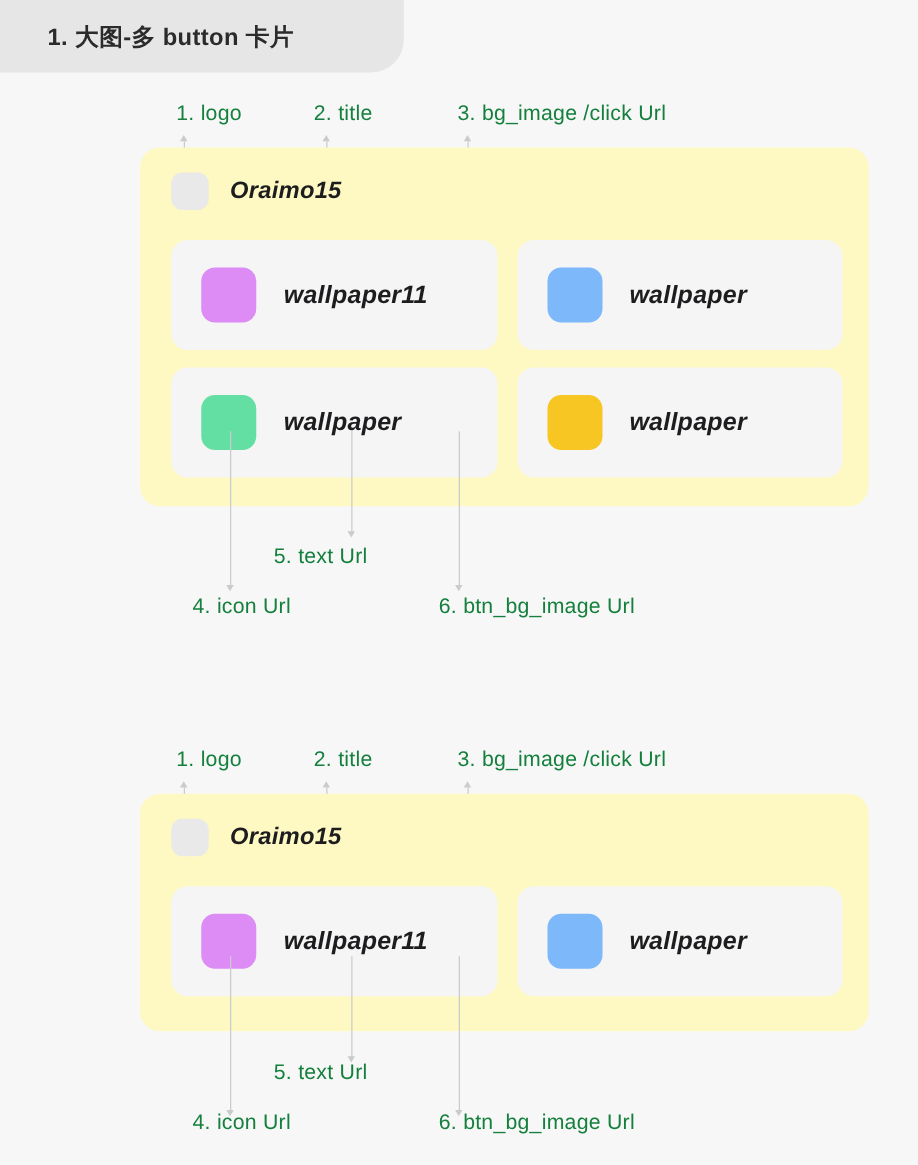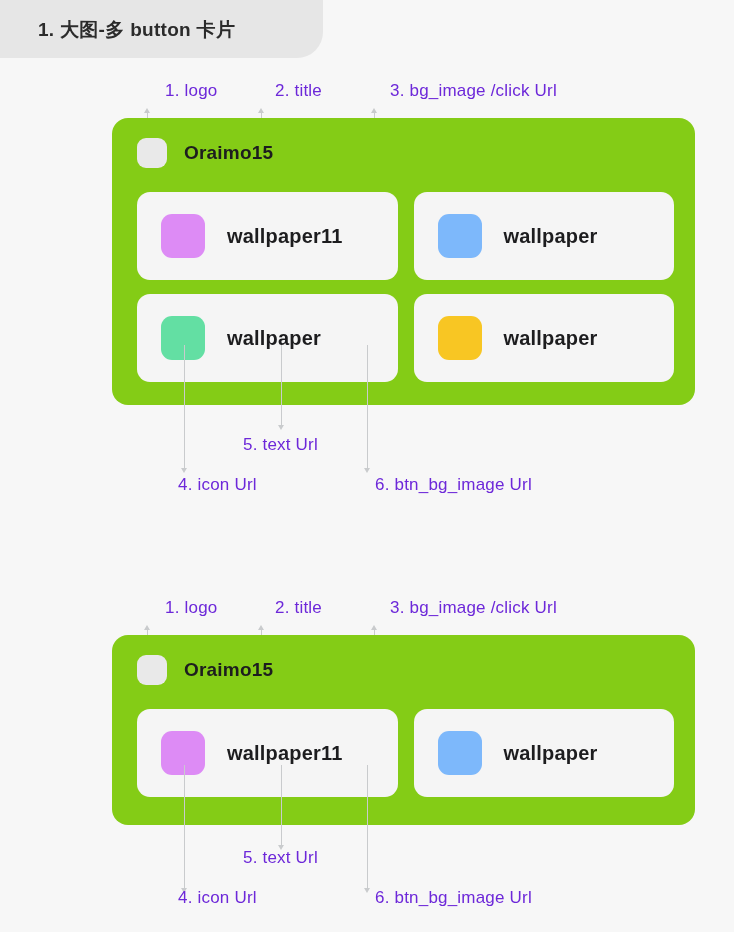--- a/index.html
+++ b/index.html
@@ -34,24 +34,23 @@
     font-weight: bold;
     color: #2b2b2b;
     letter-spacing: 0.3px;
     white-space: nowrap;
   }
 
   
   .anno {
     position: absolute;
     font-size: 17px;
-    color: #6d28d9;
+    color: #15803d;
     white-space: nowrap;
     letter-spacing: 0.2px;
-    margin-left: 24px;
   }
 
   
   .leader {
     position: absolute;
     width: 1px;
     background: #c9cbcd;
   }
   .arrow-up, .arrow-down {
     position: absolute;
@@ -63,23 +62,24 @@
   .arrow-up {
     border-bottom: 5px solid #c9cbcd;
   }
   .arrow-down {
     border-top: 5px solid #c9cbcd;
   }
 
   
   .card {
     position: absolute;
-    background: #84cc16;
+    background: #fef9c3;
     border-radius: 16px;
     box-sizing: border-box;
+    font-style: italic;
   }
   .card-header {
     position: absolute;
     left: 25px;
     top: 20px;
     display: flex;
     align-items: center;
   }
   .card-logo {
     width: 30px;

